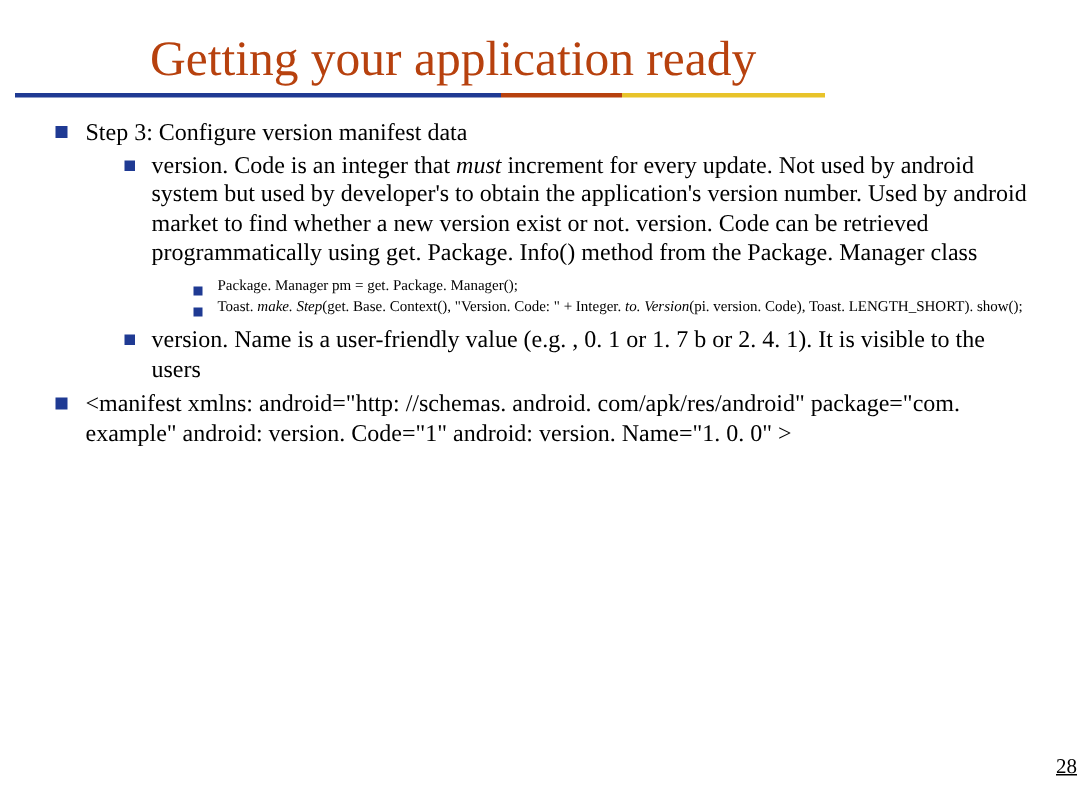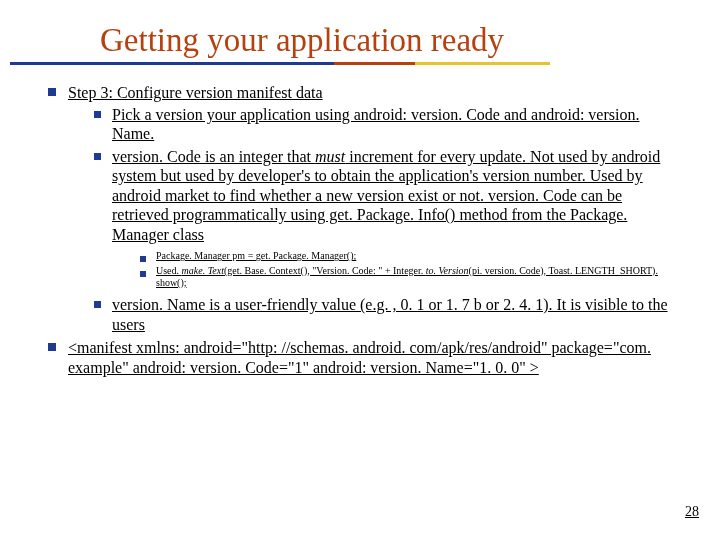--- a/index.html
+++ b/index.html
@@ -38,23 +38,22 @@
       #b7410e 60%, #b7410e 75%,
       #e8c32a 75%, #e8c32a 100%);
   }
   .body {
     margin-top: 14px;
     font-size: 16px;
     line-height: 1.22;
   }
   ul.b1 {
     list-style: none;
-    margin: 18px;
+    margin: 7px;
     padding: 0 0 0 6px;
-    text-decoration: underline;
   }
   ul.b1 > li {
     position: relative;
     padding-left: 22px;
     margin-bottom: 4px;
   }
   ul.b1 > li::before {
     content: "";
     position: absolute;
     left: 2px;
@@ -98,21 +97,21 @@
     position: absolute;
     left: 2px;
     top: 6px;
     width: 6px;
     height: 6px;
     background: #1f3a93;
   }
   .ital { font-style: italic; text-align: right; }
   .pagenum {
     position: absolute;
-    right: 21px;
+    right: 2px;
     bottom: 20px;
     font-size: 14px;
     color: #000;
     text-decoration: underline;
   }
 </style>
 </head>
 <body>
 
 <div class="slide">
@@ -121,28 +120,25 @@
     <div class="title">Getting your application ready</div>
     <div class="underline"></div>
   </div>
 
   <div class="body">
     <ul class="b1">
       <li>
         <span>Step 3: Configure version manifest data</span>
         <ul class="b2">
           <li>
-            <span>Pick a version your application using  android: version. Code  and android: version. Name.</span>
-          </li>
-          <li>
             <span>version. Code  is an integer that  </span><span class="ital">must</span><span>  increment for every update. Not used by android system but used by developer's to obtain the application's version number. Used by android market to find whether a new version exist or not. version. Code can be retrieved programmatically using get. Package. Info() method from the Package. Manager class</span>
             <ul class="b3">
               <li>Package. Manager pm = get. Package. Manager();</li>
               <li>
-                <span>Used. </span><span class="ital">make. Text</span><span>(get. Base. Context(), "Version. Code: " + Integer. </span><span class="ital">to. Version</span><span>(pi. version. Code), Toast. LENGTH_SHORT). show();</span>
+                <span>Toast. </span><span class="ital">make. Step</span><span>(get. Base. Context(), "Version. Code: " + Integer. </span><span class="ital">to. Version</span><span>(pi. version. Code), Toast. LENGTH_SHORT). show();</span>
               </li>
             </ul>
           </li>
           <li>
             <span>version. Name  is a user-friendly value (e.g. , 0. 1 or 1. 7 b or 2. 4. 1). It is visible to the users</span>
           </li>
         </ul>
       </li>
       <li>
         <span class="manifest-text">&lt;manifest  xmlns: android="http: //schemas. android. com/apk/res/android" package="com. example" android: version. Code="1" android: version. Name="1. 0. 0" &gt;</span>

